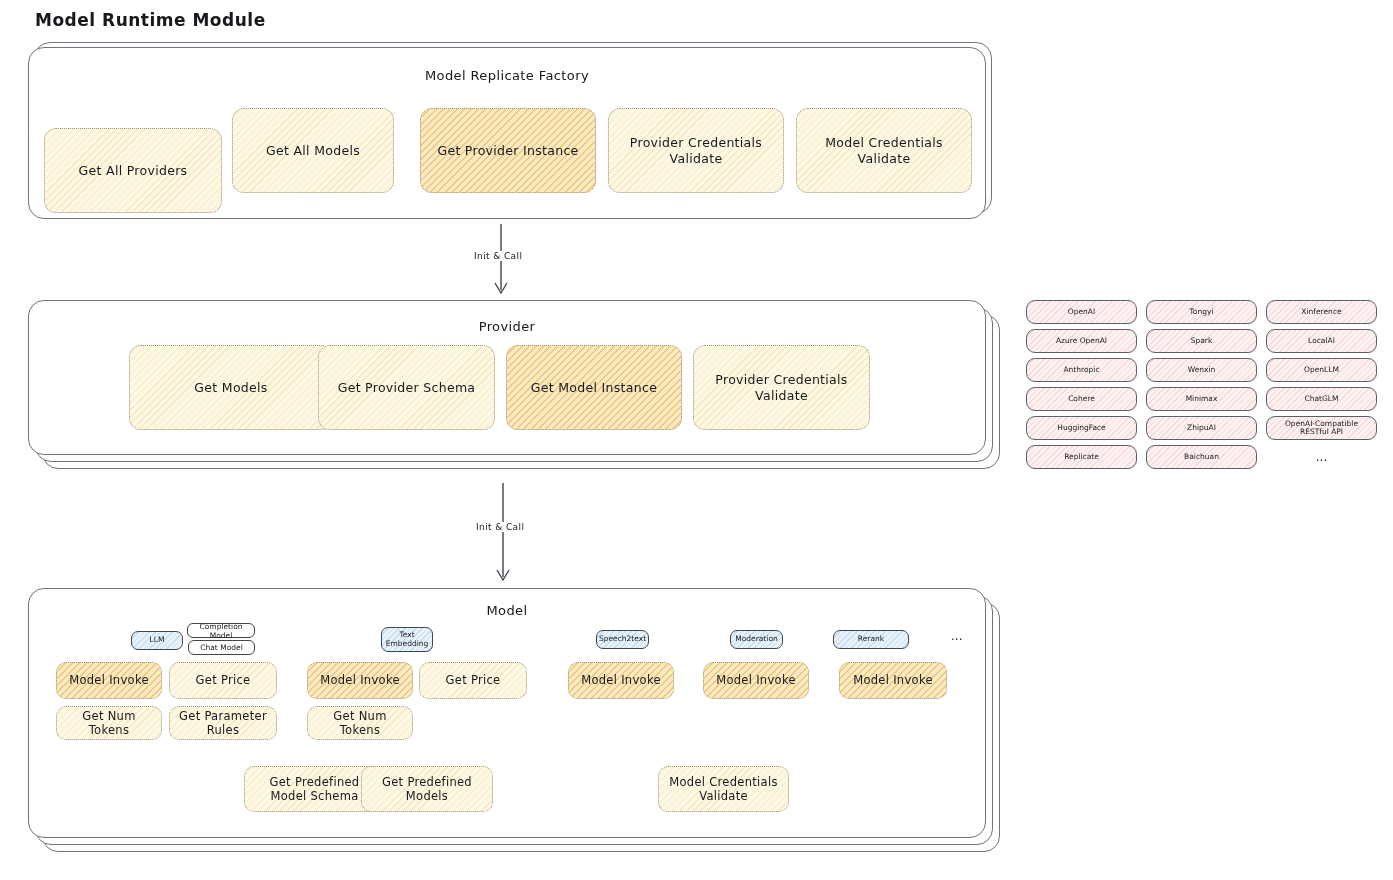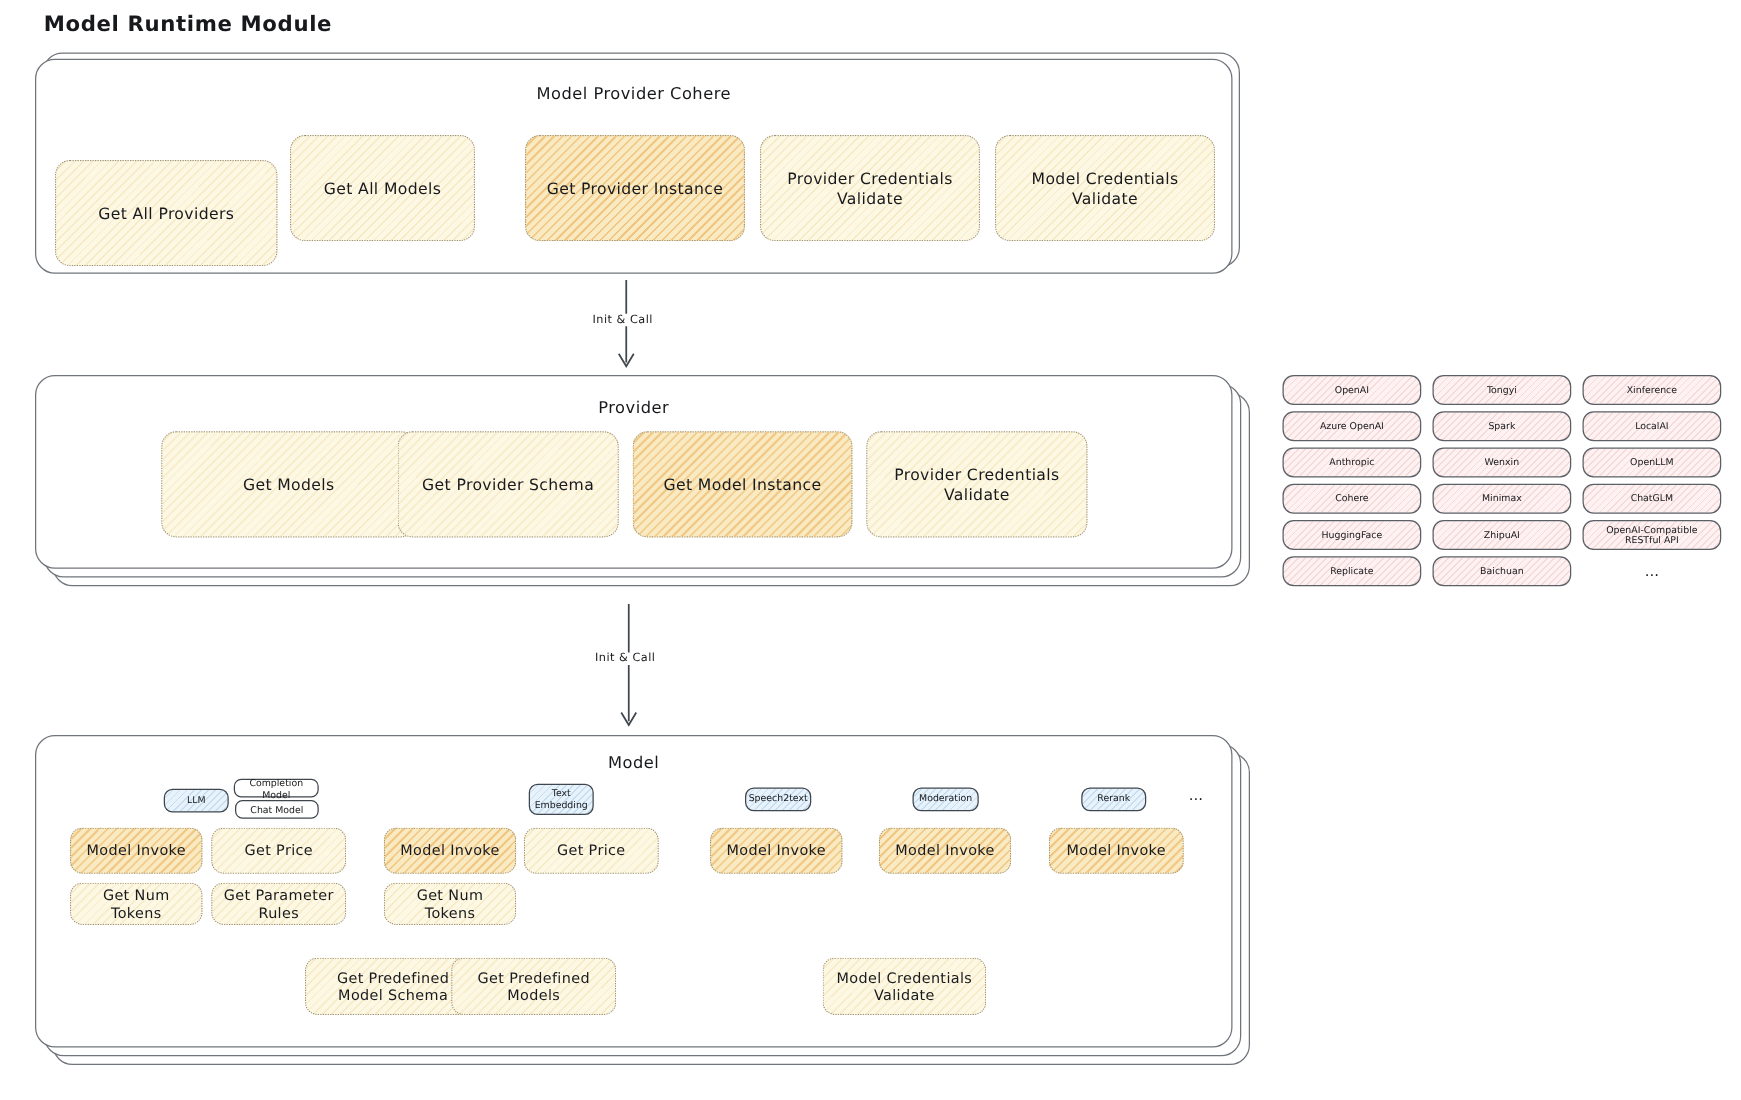--- a/index.html
+++ b/index.html
@@ -106,23 +106,23 @@
 </style>
 </head>
 <body>
 
 <div class="canvas">
 
   <div class="page-title">Model Runtime Module</div>
 
   <div class="panel-back" style="left:34px; top:42px; width:958px; height:172px;"></div>
   <div class="panel" style="left:28px; top:47px; width:958px; height:172px;">
-    <div class="panel-title" style="top:20px;">Model Provider Cohere</div>
+    <div class="panel-title" style="top:20px;">Model Replicate Factory</div>
     <div class="btn yellow" style="left:15px;  top:60px; width:178px; height:85px;margin-top:20px;">Get All Providers</div>
-    <div class="btn yellow" style="left:203px; top:60px; width:148px; height:85px;">Get All Models</div>
+    <div class="btn yellow" style="left:203px; top:60px; width:162px; height:85px;">Get All Models</div>
     <div class="btn orange" style="left:391px; top:60px; width:176px; height:85px;">Get Provider Instance</div>
     <div class="btn yellow" style="left:579px; top:60px; width:176px; height:85px;">Provider Credentials Validate</div>
     <div class="btn yellow" style="left:767px; top:60px; width:176px; height:85px;">Model Credentials Validate</div>
   </div>
 
   <svg class="arrow" style="left:490px; top:224px;" width="22" height="72" viewBox="0 0 22 72">
     <line x1="11" y1="0" x2="11" y2="66" stroke="#3f464e" stroke-width="1.4"></line>
     <polyline points="5,59 11,69 17,59" fill="none" stroke="#3f464e" stroke-width="1.4"></polyline>
   </svg>
   <div class="arrow-label" style="left:470px; top:251px;">Init &amp; Call</div>
@@ -165,24 +165,24 @@
   <div class="arrow-label" style="left:472px; top:522px;">Init &amp; Call</div>
 
   <div class="panel-back" style="left:42px; top:602px; width:958px; height:250px;"></div>
   <div class="panel-back" style="left:35px; top:595px; width:958px; height:250px;"></div>
   <div class="panel" style="left:28px; top:588px; width:958px; height:250px;">
     <div class="panel-title" style="top:14px;">Model</div>
 
     <div class="chip-blue" style="left:102px; top:42px; width:52px; height:19px;">LLM</div>
     <div class="chip-white" style="left:158px; top:34px; width:68px; height:15px;">Completion Model</div>
     <div class="chip-white" style="left:159px; top:51px; width:67px; height:15px;">Chat Model</div>
-    <div class="chip-blue" style="left:352px; top:38px; width:52px; height:25px;margin-left:42px;">Text Embedding</div>
+    <div class="chip-blue" style="left:352px; top:38px; width:52px; height:25px;">Text Embedding</div>
     <div class="chip-blue" style="left:567px; top:41px; width:53px; height:19px;">Speech2text</div>
     <div class="chip-blue" style="left:701px; top:41px; width:53px; height:19px;">Moderation</div>
-    <div class="chip-blue" style="left:836px; top:41px; width:52px; height:19px;">Rerank</div>
+    <div class="chip-blue" style="left:804px; top:41px; width:76px; height:19px;">Rerank</div>
     <div class="ellipsis-text" style="left:922px; top:40px;">...</div>
 
     <div class="btn orange small" style="left:27px;  top:73px; width:106px; height:37px;">Model Invoke</div>
     <div class="btn yellow small" style="left:140px; top:73px; width:108px; height:37px;">Get Price</div>
     <div class="btn orange small" style="left:278px; top:73px; width:106px; height:37px;">Model Invoke</div>
     <div class="btn yellow small" style="left:390px; top:73px; width:108px; height:37px;">Get Price</div>
     <div class="btn orange small" style="left:539px; top:73px; width:106px; height:37px;">Model Invoke</div>
     <div class="btn orange small" style="left:674px; top:73px; width:106px; height:37px;">Model Invoke</div>
     <div class="btn orange small" style="left:810px; top:73px; width:108px; height:37px;">Model Invoke</div>
 

